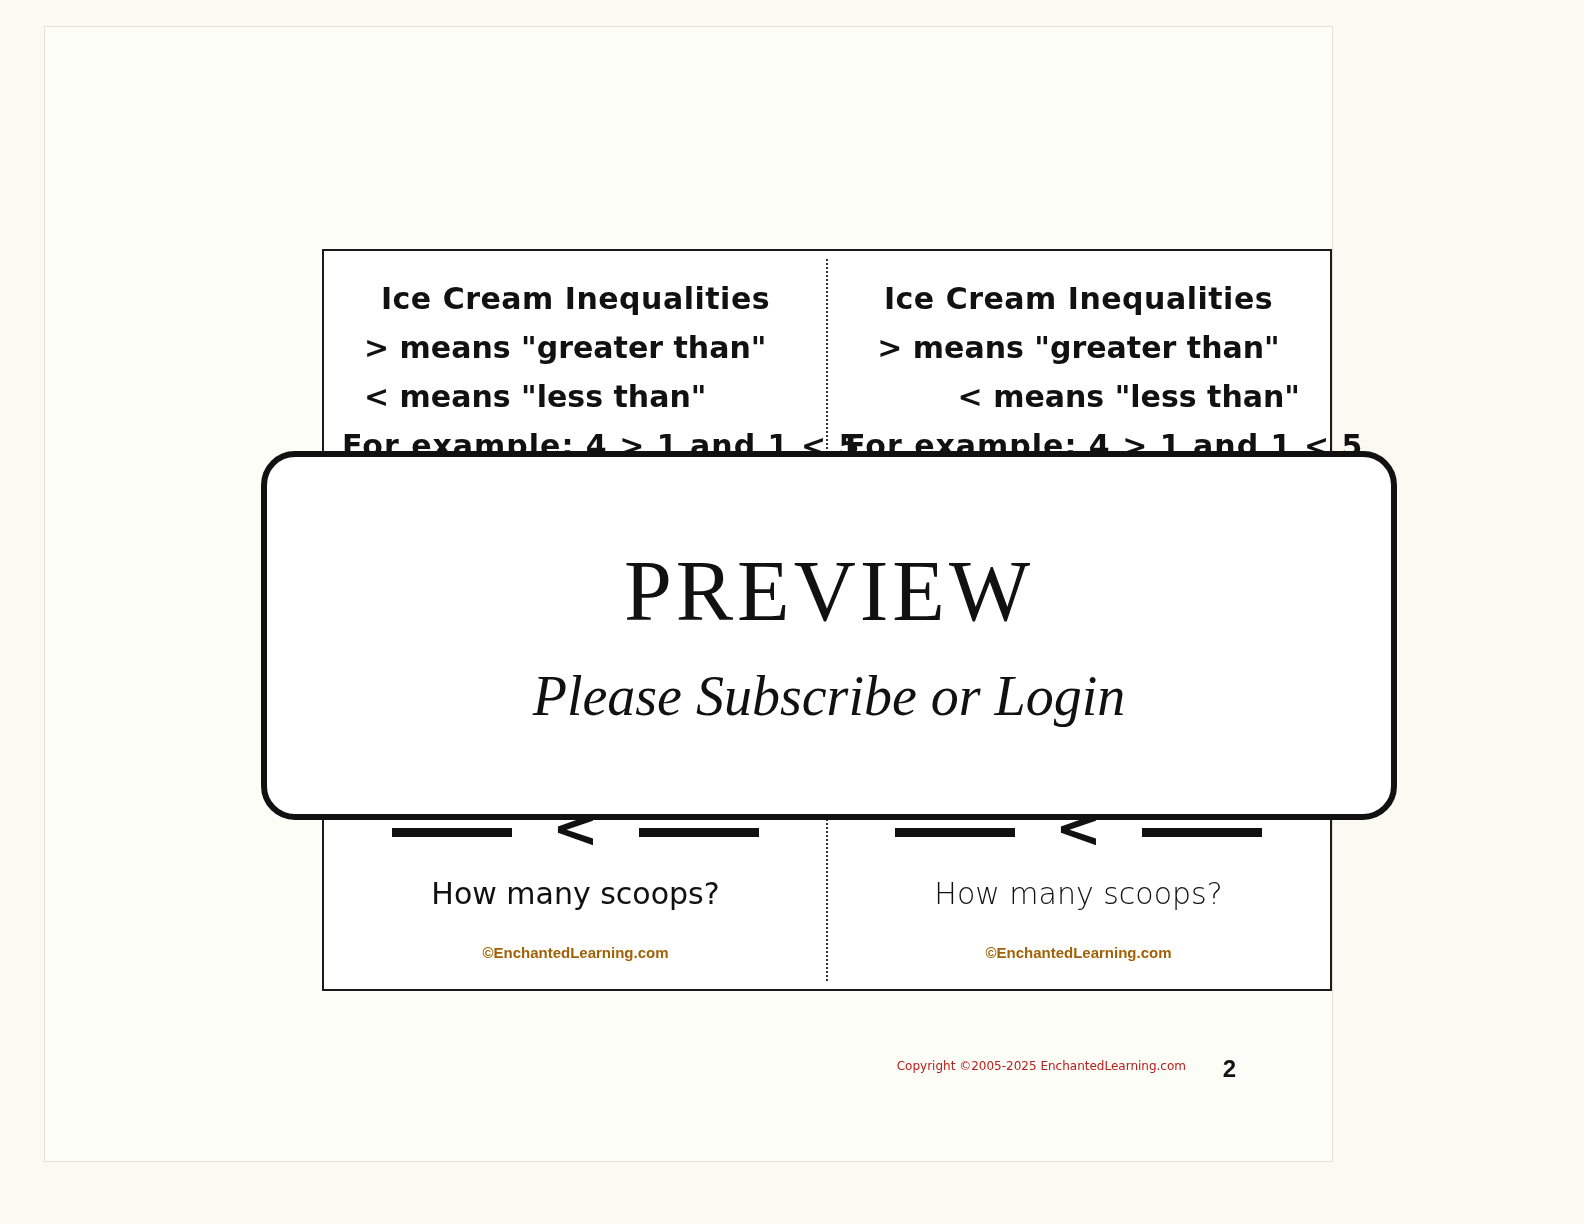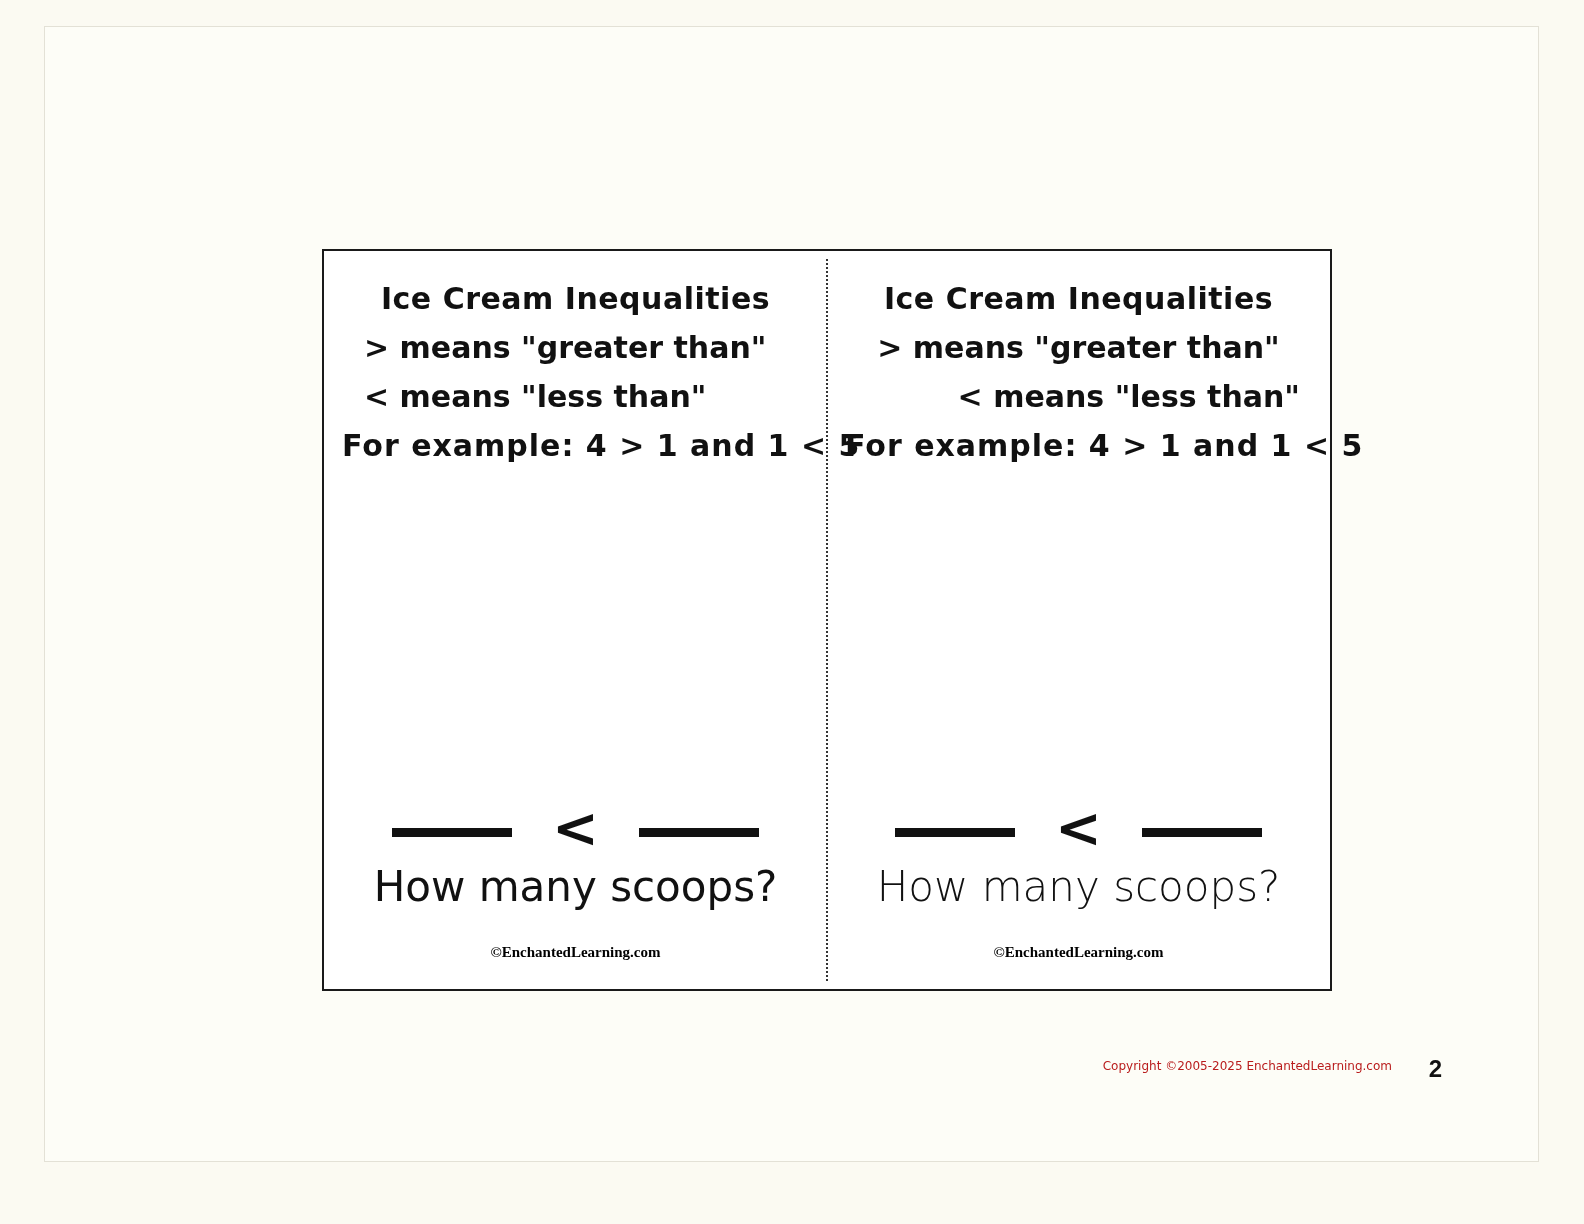--- a/index.html
+++ b/index.html
@@ -13,21 +13,21 @@
     font-family: "Liberation Sans", sans-serif;
     overflow: hidden;
     position: relative;
   }
 
   
   #page-sheet {
     position: absolute;
     left: 44px;
     top: 26px;
-    width: 1495px;
+    width: 1289px;
     height: 1136px;
     background: #fdfdf7;
     border: 1px solid #e3e1d6;
     box-sizing: border-box;
   }
 
   
   #worksheet {
     position: absolute;
     left: 277px;
@@ -109,34 +109,34 @@
     position: relative;
     top: 10px;
   }
 
   .question {
     position: absolute;
     bottom: 78px;
     left: 0;
     right: 0;
     font-family: "DejaVu Sans", sans-serif;
-    font-size: 42px;
+    font-size: 30px;
     color: #111;
   }
   .panel.right .question { font-weight: 300; }
 
   .credit {
     position: absolute;
     bottom: 28px;
     left: 0;
     right: 0;
-    font-family: Liberation Serif, serif;
+    font-family: Liberation Sans, sans-serif;
     font-size: 15px;
     font-weight: 700;
-    color: #000000;
+    color: #a16207;
   }
 
   
   #preview-overlay {
     position: absolute;
     left: 216px;
     top: 424px;
     width: 1136px;
     height: 369px;
     background: #ffffff;
@@ -219,17 +219,21 @@
         <div class="blank"></div>
       </div>
 
       <div class="question">How many scoops?</div>
       <div class="credit">©EnchantedLearning.com</div>
     </div>
 
     <div id="divider"></div>
   </div>
 
+  <div id="preview-overlay">
+    <div id="preview-title">PREVIEW</div>
+    <div id="preview-sub">Please Subscribe or Login</div>
+  </div>
 
   <div id="footer-copyright">Copyright ©2005-2025 EnchantedLearning.com</div>
   <div id="page-number">2</div>
 
 </div>
 
 </body></html>

